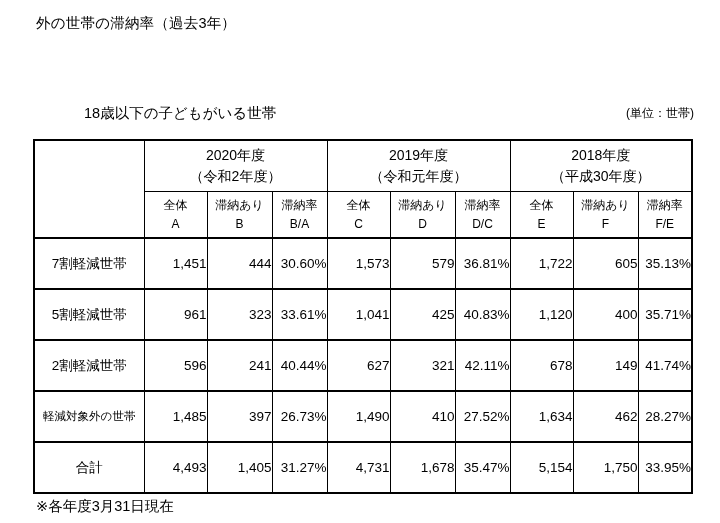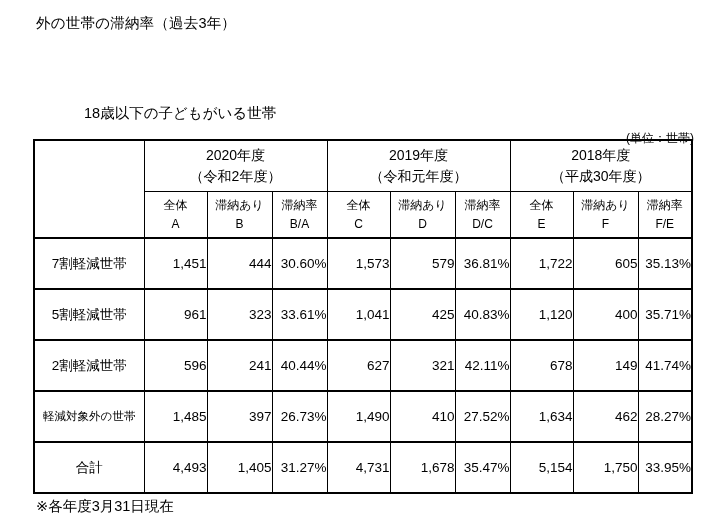--- a/index.html
+++ b/index.html
@@ -2,21 +2,21 @@
 <html><head>
 <meta charset="utf-8">
 <style>
   html,body{margin:0;padding:0;background:#ffffff;}
   .doc{
     position:relative;width:720px;height:523px;background:#ffffff;color:#000;
     font-family:"Liberation Sans","DejaVu Sans",sans-serif;overflow:hidden;
   }
   .title{position:absolute;left:36px;top:6px;width:668px;font-size:14.5px;line-height:34px;letter-spacing:0.2px;}
   .section-heading{position:absolute;left:36px;top:104px;font-size:14.5px;margin-left:48px;}
-  .unit-note{position:absolute;right:26px;top:130px;font-size:12px;}
+  .unit-note{position:absolute;right:26px;top:105px;font-size:12px;}
   table.data-table{
     position:absolute;left:33px;top:139px;
     border-collapse:collapse;table-layout:fixed;
     border:2px solid #000;
   }
   table.data-table td{
     border:1px solid #000;vertical-align:middle;padding:0;overflow:hidden;white-space:nowrap;
   }
   td.grp{border-left:2px solid #000;}
   td.label-col{border-right:2px solid #000;margin-left:36px;}

